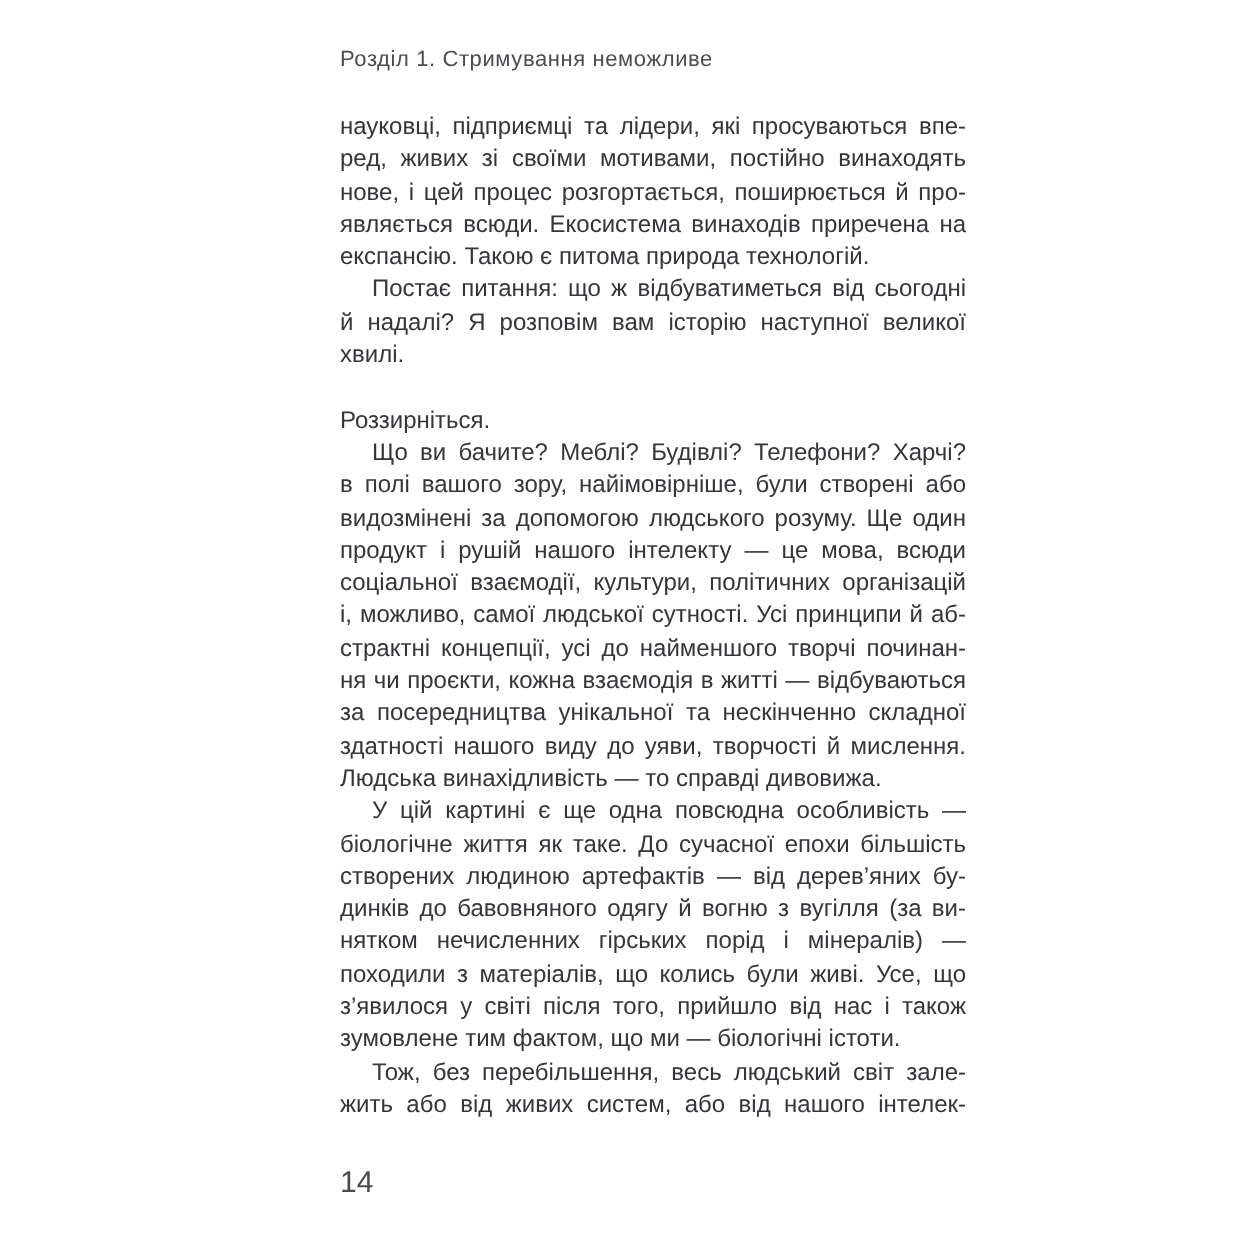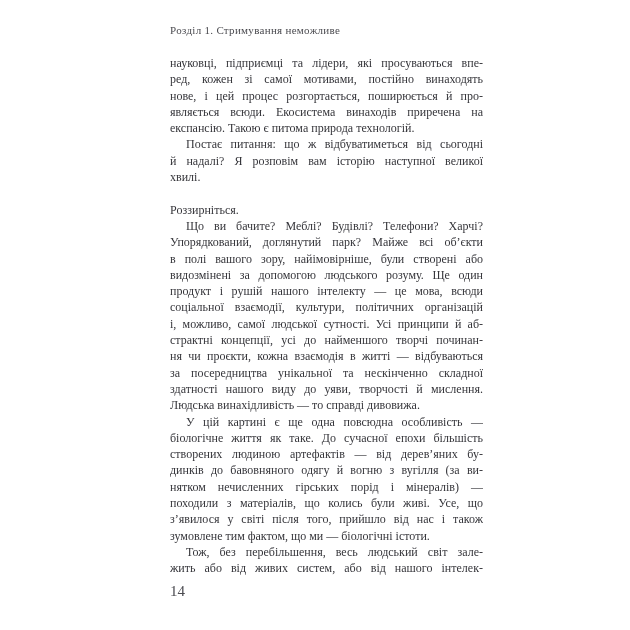--- a/index.html
+++ b/index.html
@@ -13,21 +13,21 @@
     width:630px;
     height:630px;
     overflow:hidden;
     background:var(--bg);
   }
   .page{
     position:relative;
     width:547px;
     height:630px;
     background:var(--bg);
-    font-family:Liberation Serif, serif;
+    font-family:Liberation Sans, sans-serif;
     border-radius:15px;
   }
   .running-head{
     position:absolute;
     left:170px;
     top:24px;
     font-size:11px;
     line-height:13px;
     letter-spacing:0.3px;
     color:var(--muted-text);
@@ -70,37 +70,36 @@
 </style>
 </head>
 <body>
 
 <div class="page">
   <header class="running-head">Розділ 1. Стримування неможливе</header>
 
   <main class="text-column">
       <div class="para">
         <div class="line">науковці, підприємці та лідери, які просуваються впе-</div>
-        <div class="line">ред, кожен зі самої мотивами, постійно винаходять</div>
+        <div class="line">ред, живих зі своїми мотивами, постійно винаходять</div>
         <div class="line">нове, і цей процес розгортається, поширюється й про-</div>
         <div class="line">являється всюди. Екосистема винаходів приречена на</div>
         <div class="line endline">експансію. Такою є питома природа технологій.</div>
       </div>
       <div class="para indent">
         <div class="line">Постає питання: що ж відбуватиметься від сьогодні</div>
         <div class="line">й надалі? Я розповім вам історію наступної великої</div>
         <div class="line endline">хвилі.</div>
       </div>
       <div class="spacer"></div>
       <div class="para">
         <div class="line endline">Роззирніться.</div>
       </div>
       <div class="para indent">
         <div class="line">Що ви бачите? Меблі? Будівлі? Телефони? Харчі?</div>
-        <div class="line">Упорядкований, доглянутий парк? Майже всі об’єкти</div>
         <div class="line">в полі вашого зору, найімовірніше, були створені або</div>
         <div class="line">видозмінені за допомогою людського розуму. Ще один</div>
         <div class="line">продукт і рушій нашого інтелекту — це мова, всюди</div>
         <div class="line">соціальної взаємодії, культури, політичних організацій</div>
         <div class="line">і, можливо, самої людської сутності. Усі принципи й аб-</div>
         <div class="line">страктні концепції, усі до найменшого творчі починан-</div>
         <div class="line">ня чи проєкти, кожна взаємодія в житті — відбуваються</div>
         <div class="line">за посередництва унікальної та нескінченно складної</div>
         <div class="line">здатності нашого виду до уяви, творчості й мислення.</div>
         <div class="line endline">Людська винахідливість — то справді дивовижа.</div>

